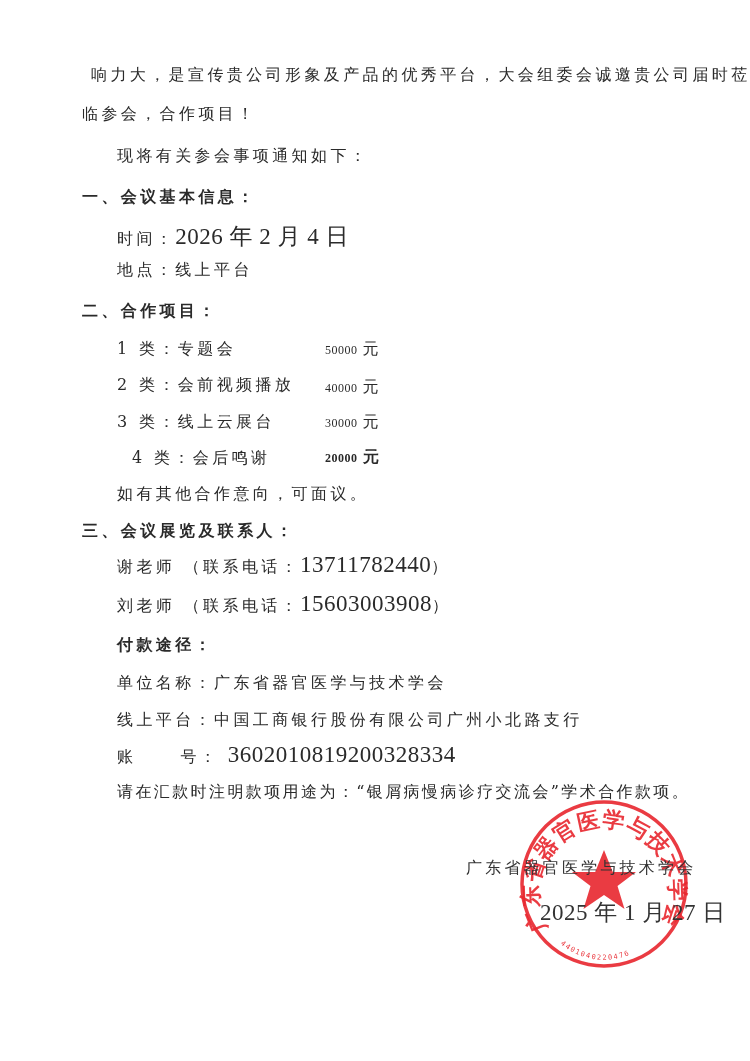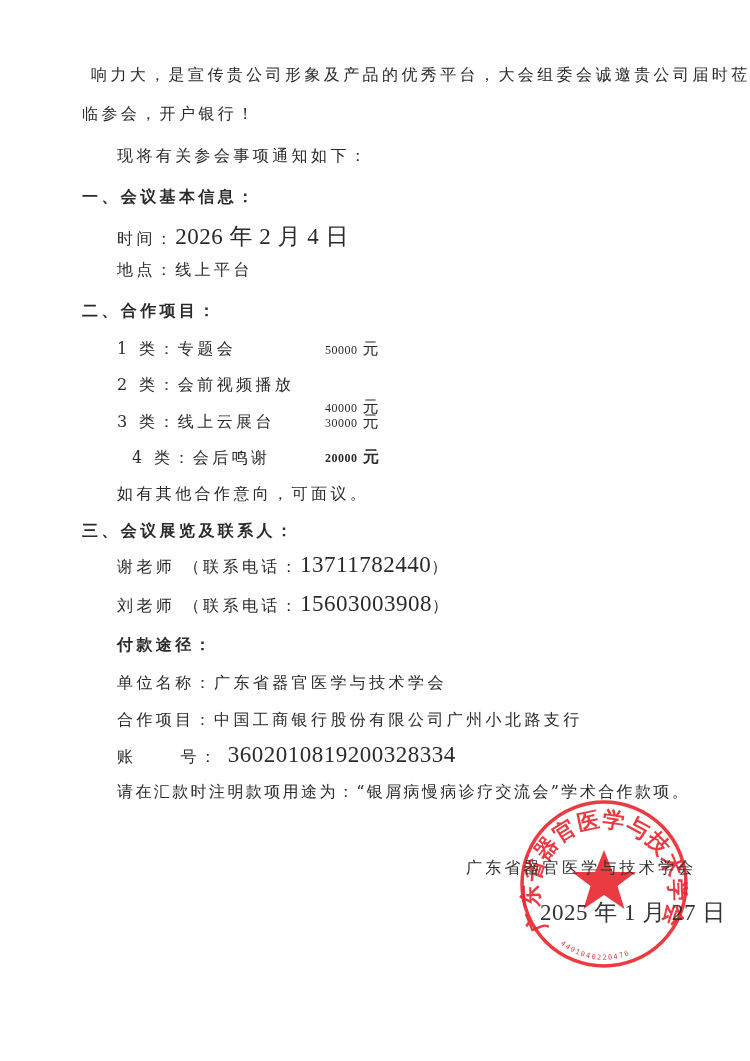--- a/index.html
+++ b/index.html
@@ -11,38 +11,38 @@
   .bold { font-weight: bold; }
   .amount { position: absolute; left: 325px; font-size: 16px; line-height: 20px; white-space: nowrap; }
   .amount .n { font-family: "Liberation Serif", serif; font-size: 12px; letter-spacing: 0.5px; }
   .stamp { position: absolute; left: 518px; top: 798px; width: 172px; height: 172px; }
   .sig { position: absolute; font-size: 16px; line-height: 20px; white-space: nowrap; letter-spacing: 3.2px; color: #333; z-index: 2; }
 </style>
 </head>
 <body>
 
 <div class="line" style="left:82px; top:65px;margin-left:9px;">响力大，是宣传贵公司形象及产品的优秀平台，大会组委会诚邀贵公司届时莅</div>
-<div class="line" style="left:82px; top:104px;">临参会，开户银行！</div>
+<div class="line" style="left:82px; top:104px;">临参会，合作项目！</div>
 <div class="line" style="left:117px; top:146px;">现将有关参会事项通知如下：</div>
 
 <div class="line bold" style="left:82px; top:187px;">一、会议基本信息：</div>
 <div class="line" style="left:117px; top:227px;">
   <span>时间：</span><span class="num">2026 年 2 月 4 日</span>
 </div>
 <div class="line" style="left:117px; top:260px;">
   <span>地点：</span><span>线上平台</span>
 </div>
 
 <div class="line bold" style="left:82px; top:301px;">二、合作项目：</div>
 
 <div class="line" style="left:117px; top:339px;">1 类：专题会</div>
 <div class="amount" style="top:339px;"><span class="n">50000</span> <span>元</span></div>
 
 <div class="line" style="left:117px; top:375px;">2 类：会前视频播放</div>
-<div class="amount" style="top:397px;"><span class="n">40000</span> <span>元</span></div>
+<div class="amount" style="top:377px;"><span class="n">40000</span> <span>元</span></div>
 
 <div class="line" style="left:117px; top:412px;">3 类：线上云展台</div>
 <div class="amount" style="top:412px;"><span class="n">30000</span> <span>元</span></div>
 
 <div class="line" style="left:132px; top:448px;">4 类：会后鸣谢</div>
 <div class="amount" style="top:447px;font-weight:bold;"><span class="n">20000</span> <span>元</span></div>
 
 <div class="line" style="left:117px; top:484px;">如有其他合作意向，可面议。</div>
 
 <div class="line bold" style="left:82px; top:521px;">三、会议展览及联系人：</div>
@@ -51,21 +51,21 @@
 </div>
 <div class="line" style="left:117px; top:594px;">
   <span>刘老师</span>&nbsp;<span>（联系电话：</span><span class="num">15603003908</span><span>）</span>
 </div>
 
 <div class="line bold" style="left:117px; top:635px;">付款途径：</div>
 <div class="line" style="left:117px; top:673px;">
   <span>单位名称：</span><span>广东省器官医学与技术学会</span>
 </div>
 <div class="line" style="left:117px; top:710px;">
-  <span>合作项目：</span><span>中国工商银行股份有限公司广州小北路支行</span>
+  <span>线上平台：</span><span>中国工商银行股份有限公司广州小北路支行</span>
 </div>
 <div class="line" style="left:117px; top:745px;">
   <span>账</span><span style="display:inline-block;width:44px;"></span><span>号：</span>&nbsp;<span class="num">3602010819200328334</span>
 </div>
 <div class="line" style="left:117px; top:782px; letter-spacing:2.4px;">请在汇款时注明款项用途为：“银屑病慢病诊疗交流会”学术合作款项。</div>
 
 <svg class="stamp" viewBox="0 0 172 172">
   <defs>
     <path id="ringPath" d="M 30 130 A 66 66 0 1 1 142 130"></path>
     <path id="serialPath" d="M 38 142 A 68 68 0 0 0 134 142"></path>

